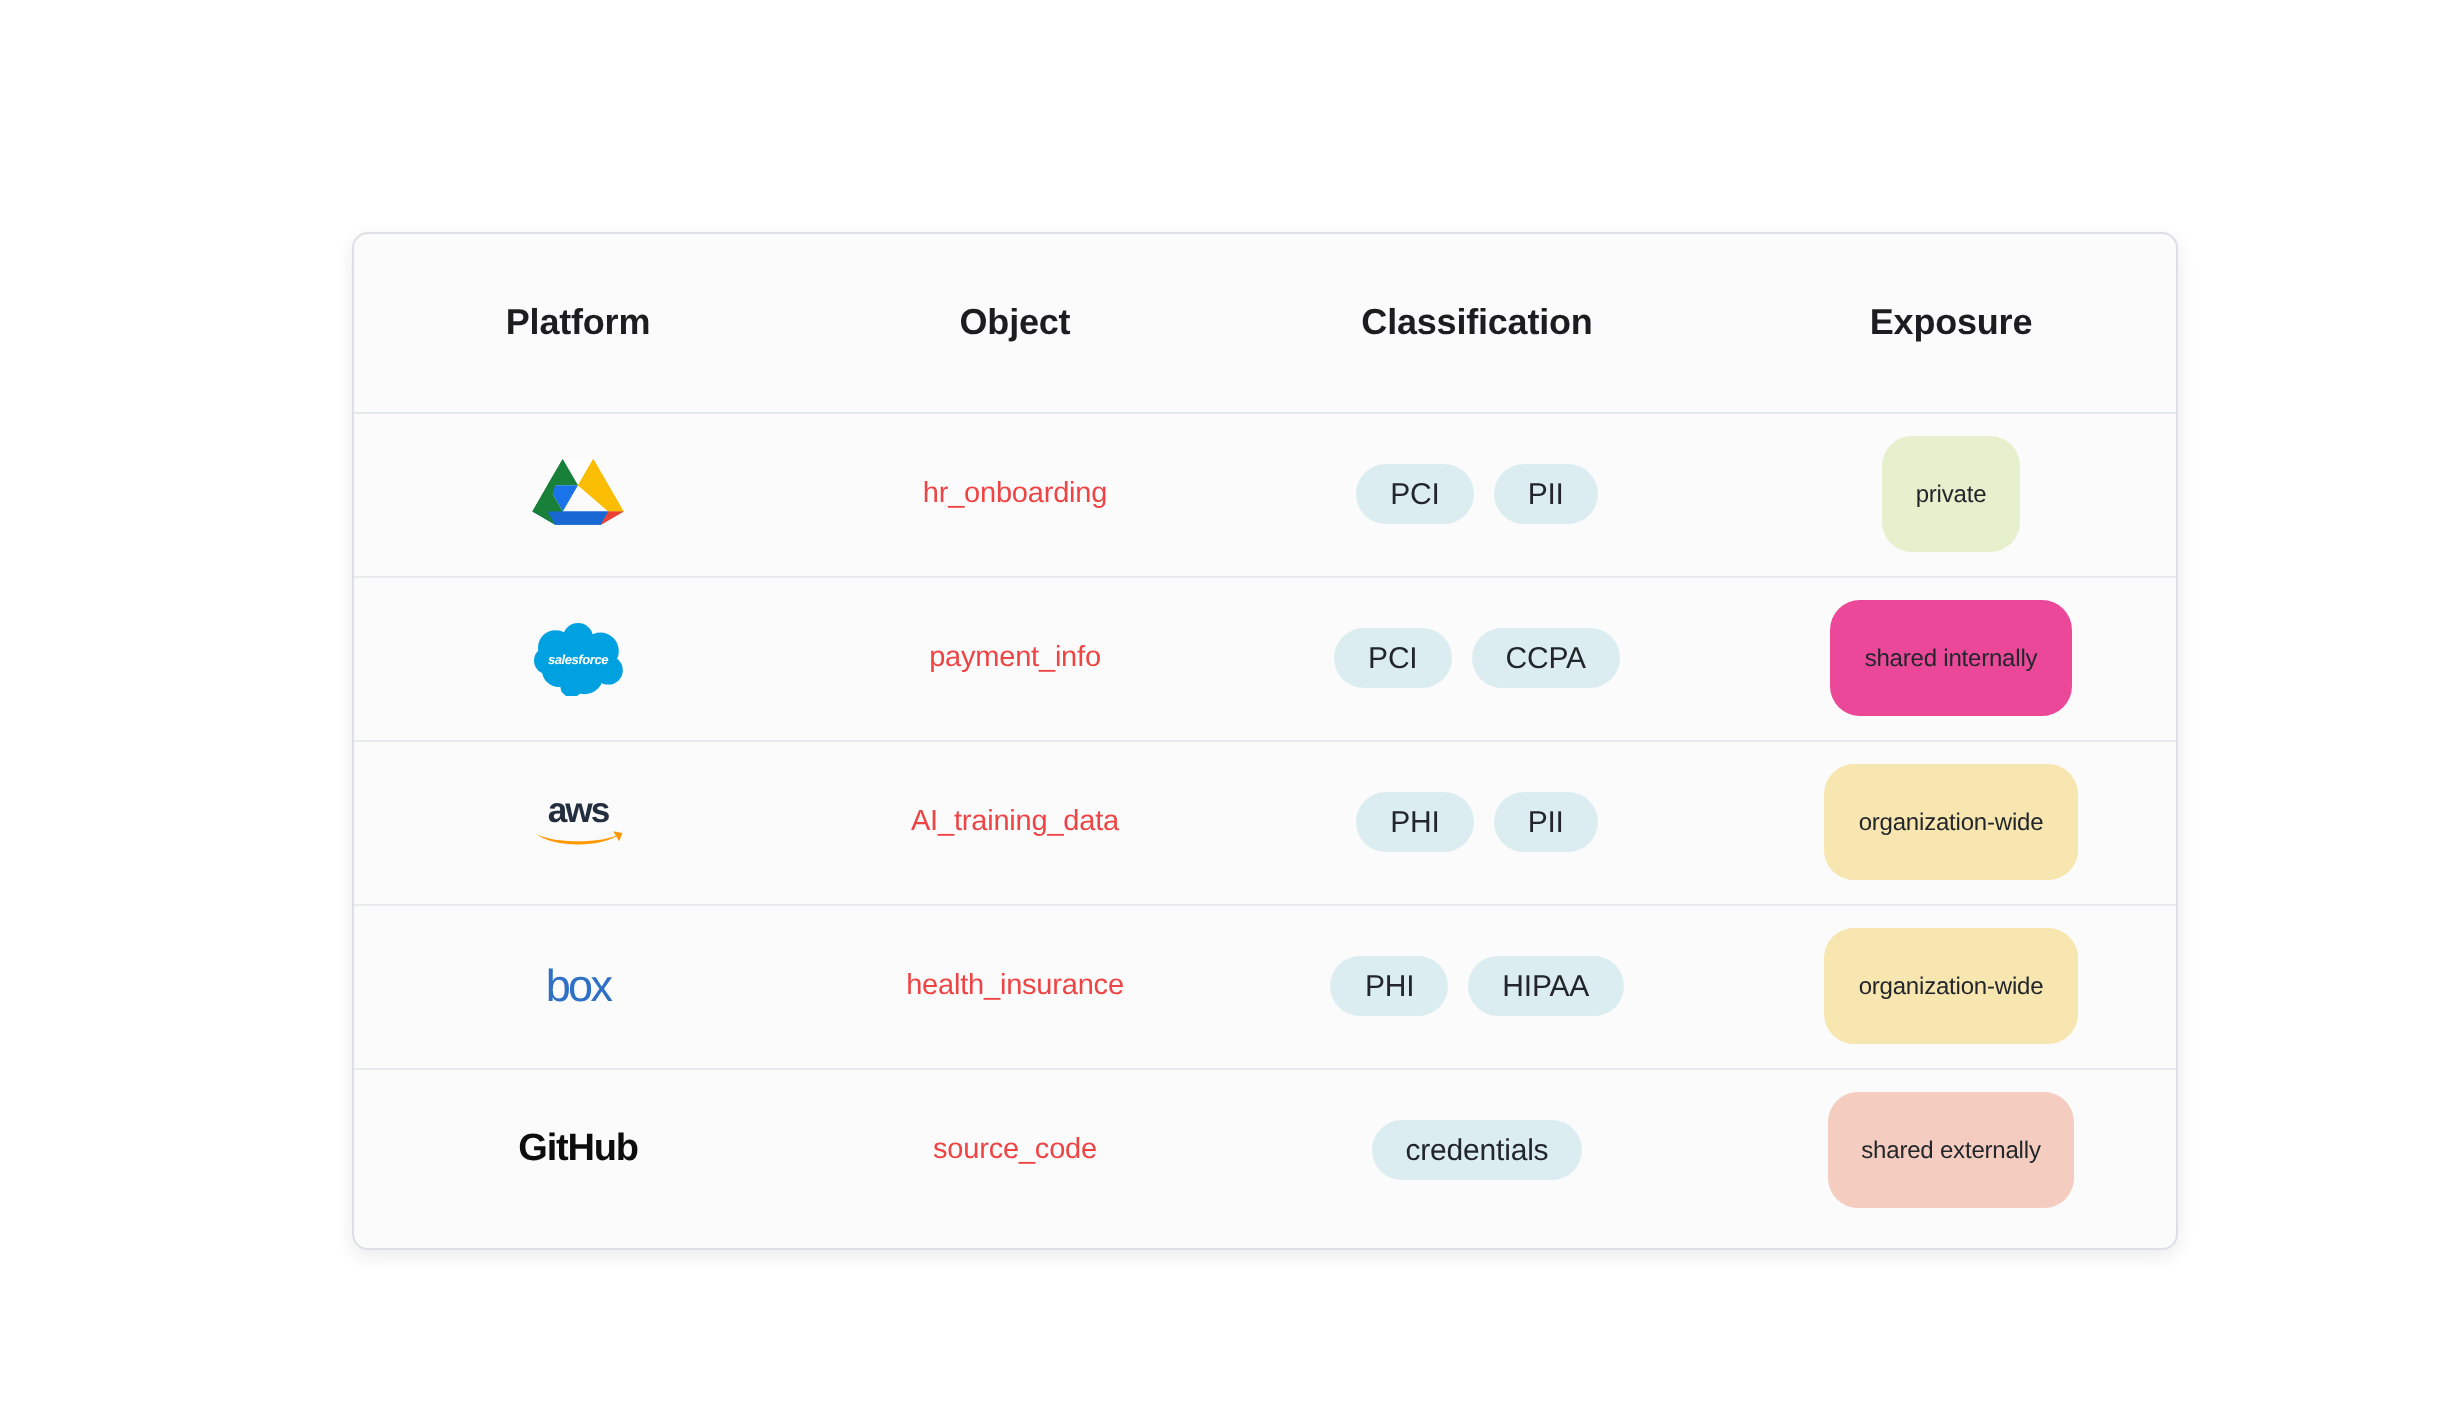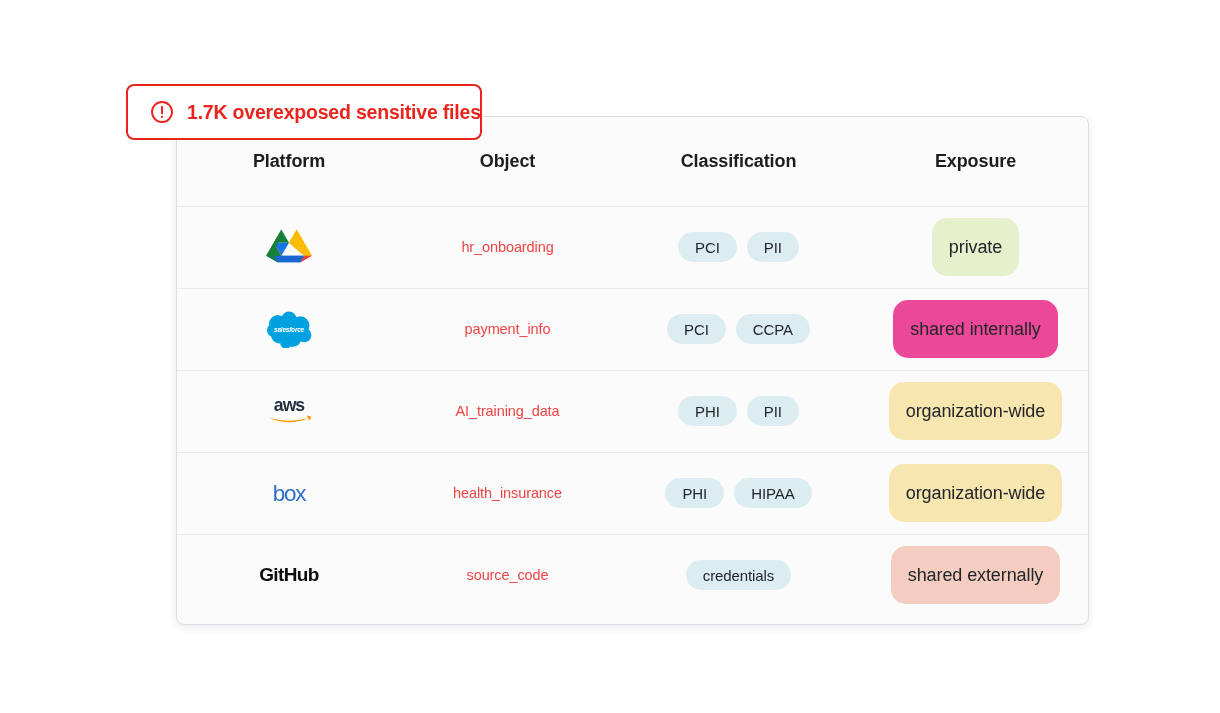--- a/index.html
+++ b/index.html
@@ -135,21 +135,21 @@
     white-space: nowrap;
   }
 
   .exposure {
     display: inline-flex;
     align-items: center;
     justify-content: center;
     height: 30px;
     padding: 14px 17px;
     border-radius: 15px;
-    font-size: 18px;
+    font-size: 12px;
     color: #22262b;
     letter-spacing: -0.1px;
     white-space: nowrap;
   }
   .exp-private   { background: #e7f0cd; }
   .exp-internal  { background: #ec4899; }
   .exp-org       { background: #f8e6b0; }
   .exp-external  { background: #f5cdc0; }
 
   
@@ -323,22 +323,14 @@
           </td>
           <td>
             <span class="exposure exp-external">shared externally</span>
           </td>
         </tr>
 
       </tbody>
     </table>
   </div>
 
-  <div class="alert-badge">
-    <svg class="alert-icon" viewBox="0 0 24 24">
-      <circle cx="12" cy="12" r="10" fill="none" stroke="#e8241c" stroke-width="1.9"></circle>
-      <line x1="12" y1="6.8" x2="12" y2="13.6" stroke="#e8241c" stroke-width="1.9" stroke-linecap="round"></line>
-      <circle cx="12" cy="16.9" r="1.15" fill="#e8241c"></circle>
-    </svg>
-    <span class="alert-text">1.7K overexposed sensitive files</span>
-  </div>
 
 </div>
 
 </body></html>

